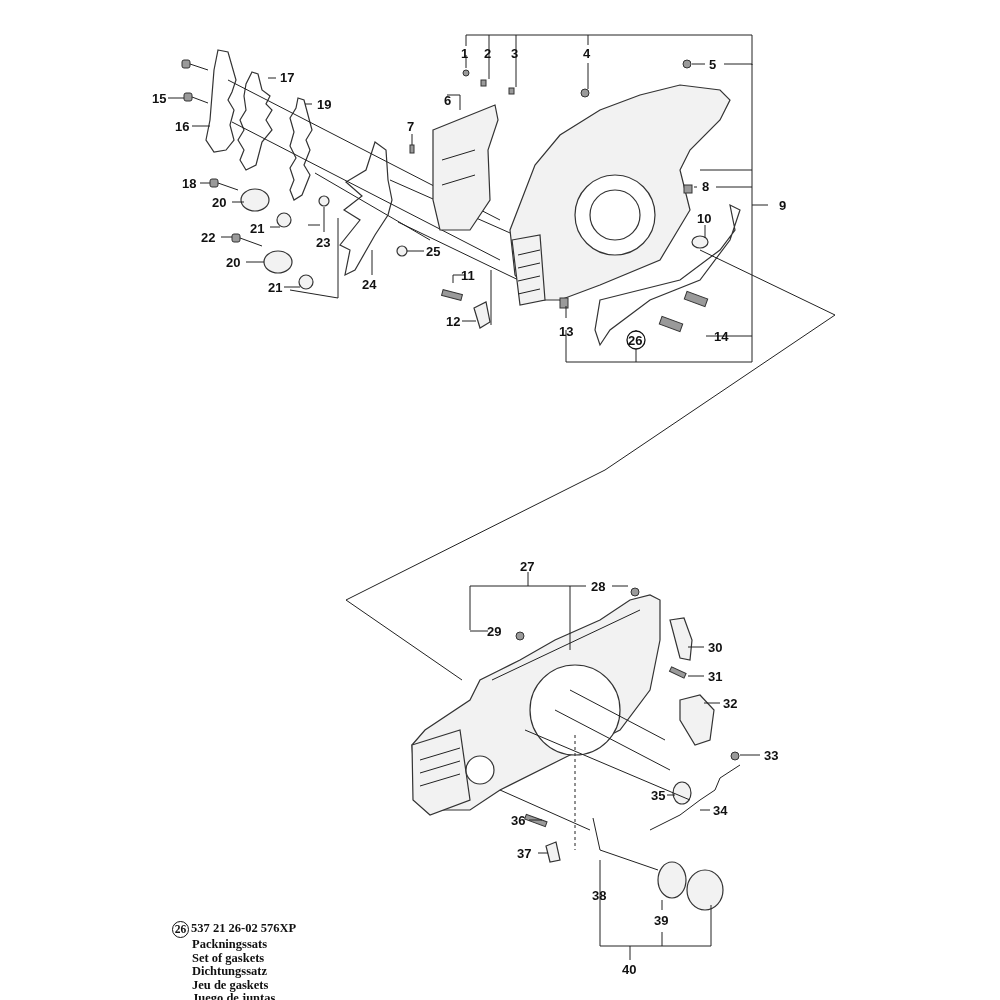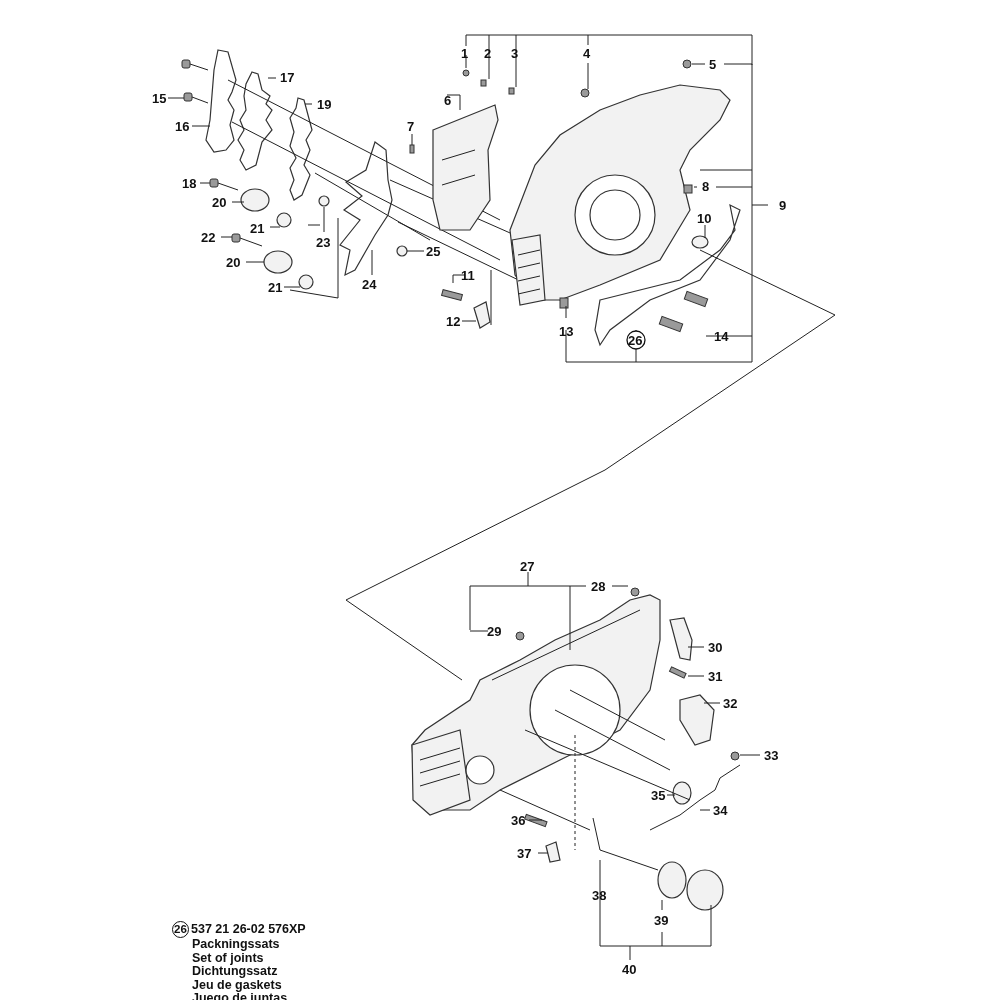--- a/index.html
+++ b/index.html
@@ -4,21 +4,21 @@
 <style>
   html,body{margin:0;padding:0;background:#fff;}
   body{width:1000px;height:1000px;position:relative;overflow:hidden;font-family:"Liberation Sans",sans-serif;}
   #diagram{position:absolute;left:0;top:0;width:1000px;height:1000px;}
   .lbl{font-family:"Liberation Sans",sans-serif;font-weight:bold;font-size:13px;fill:#111;}
   .ln{stroke:#222;stroke-width:1;fill:none;}
   .part{stroke:#333;stroke-width:1.2;fill:#f2f2f2;}
   .partw{stroke:#333;stroke-width:1.2;fill:#fff;}
   .dark{fill:#9a9a9a;stroke:#333;stroke-width:1;}
   #legend{position:absolute;left:172px;top:921px;font-family:"Liberation Sans",sans-serif;font-weight:bold;font-size:12.5px;line-height:13.6px;color:#111;}
-  #legend .row{white-space:nowrap;}
+  #legend .row{white-space:nowrap;font-family:Liberation Serif, serif;}
   #legend .circ{display:inline-block;width:15px;height:15px;border:1.2px solid #111;border-radius:50%;text-align:center;line-height:15px;font-size:11.5px;margin-right:2px;vertical-align:middle;}
   #legend .indent{padding-left:20px;}
 </style>
 </head>
 <body>
 
 <svg id="diagram" viewBox="0 0 1000 1000" xmlns="http://www.w3.org/2000/svg">
 
   <g>
 
@@ -232,17 +232,17 @@
     <text class="lbl" x="654" y="925">39</text>
     <text class="lbl" x="622" y="974">40</text>
   </g>
 </svg>
 
 <div id="legend">
   <div class="row">
     <span class="circ">26</span><span>537 21 26-02 576XP</span>
   </div>
   <div class="row indent">Packningssats</div>
-  <div class="row indent">Set of joints</div>
+  <div class="row indent">Set of gaskets</div>
   <div class="row indent">Dichtungssatz</div>
   <div class="row indent">Jeu de gaskets</div>
   <div class="row indent">Juego de juntas</div>
 </div>
 
 </body></html>

